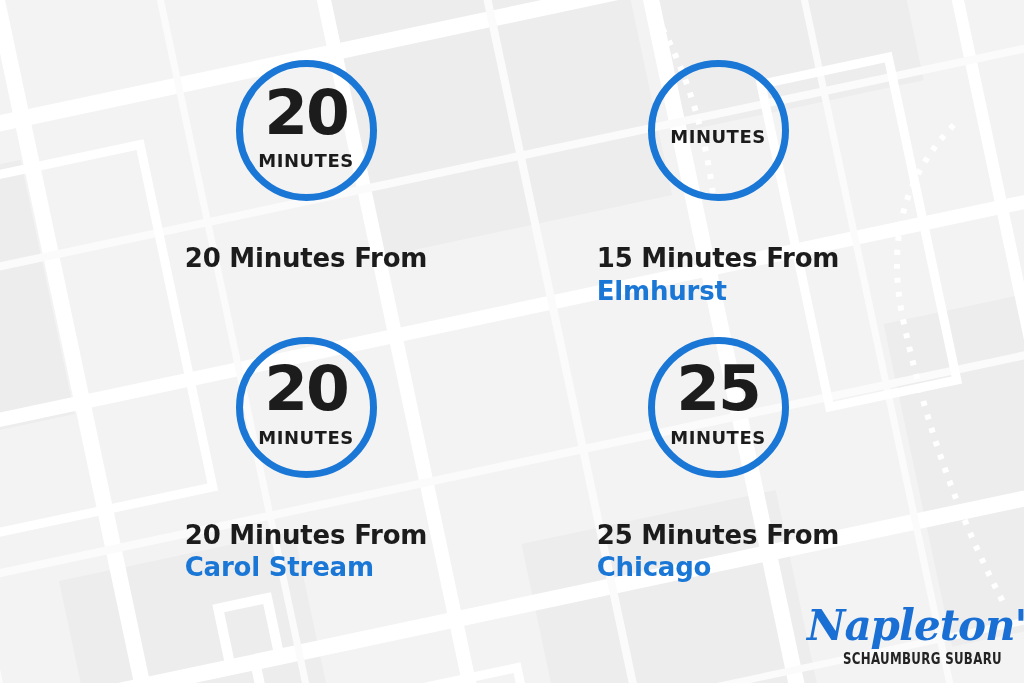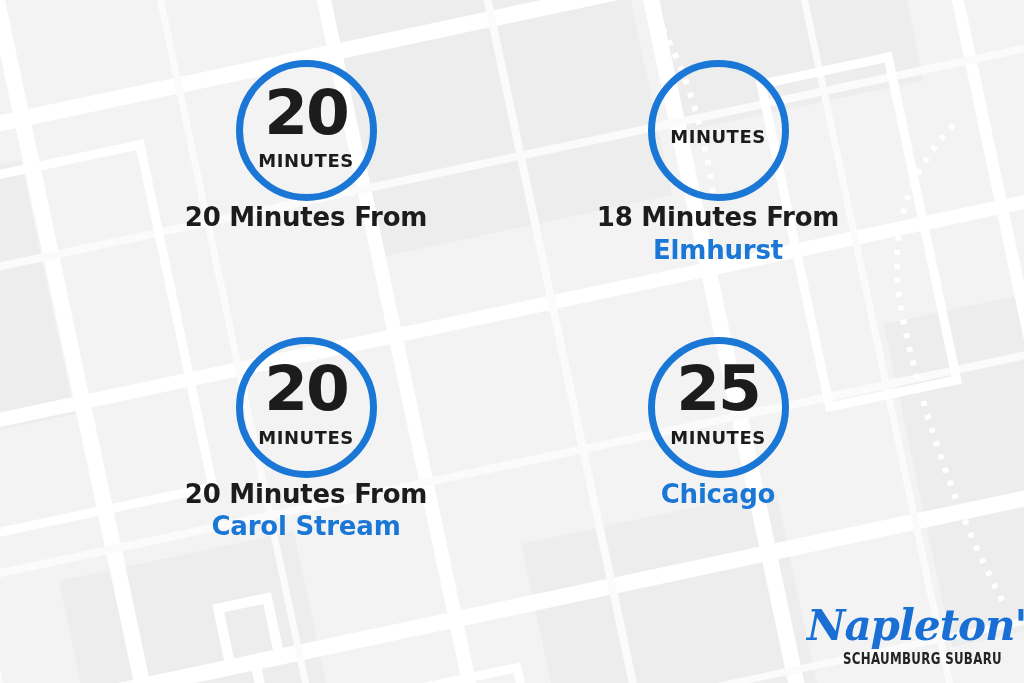--- a/index.html
+++ b/index.html
@@ -71,21 +71,21 @@
     font-weight:bold;
     font-size:18px;
     line-height:1;
     color:#1c1c1c;
     letter-spacing:0.5px;
     margin-top:13px;
   }
 
   
   .caption {
-    text-align:center;
+    margin-top:41px;
   }
   .cap-top {
     font-family:"DejaVu Sans", sans-serif;
     font-weight:bold;
     font-size:26px;
     line-height:1.26;
     color:#1c1c1c;
     letter-spacing:-0.2px;
     white-space:nowrap;
   }
@@ -198,21 +198,21 @@
       <div class="caption">
         <div class="cap-top">20 Minutes From</div>
       </div>
     </div>
 
     <div class="card">
       <div class="badge">
         <span class="badge-unit">MINUTES</span>
       </div>
       <div class="caption">
-        <div class="cap-top">18 Minutes From</div>
+        <div class="cap-top">15 Minutes From</div>
         <div class="cap-bottom">Elmhurst</div>
       </div>
     </div>
 
     <div class="card">
       <div class="badge">
         <span class="badge-num">20</span>
         <span class="badge-unit">MINUTES</span>
       </div>
       <div class="caption">
@@ -220,20 +220,21 @@
         <div class="cap-bottom">Carol Stream</div>
       </div>
     </div>
 
     <div class="card">
       <div class="badge">
         <span class="badge-num">25</span>
         <span class="badge-unit">MINUTES</span>
       </div>
       <div class="caption">
+        <div class="cap-top">25 Minutes From</div>
         <div class="cap-bottom">Chicago</div>
       </div>
     </div>
 
   </div>
 
   <div class="logo">
     <span class="logo-script">Napleton's</span>
     <span class="logo-sub">SCHAUMBURG SUBARU</span>
   </div>

